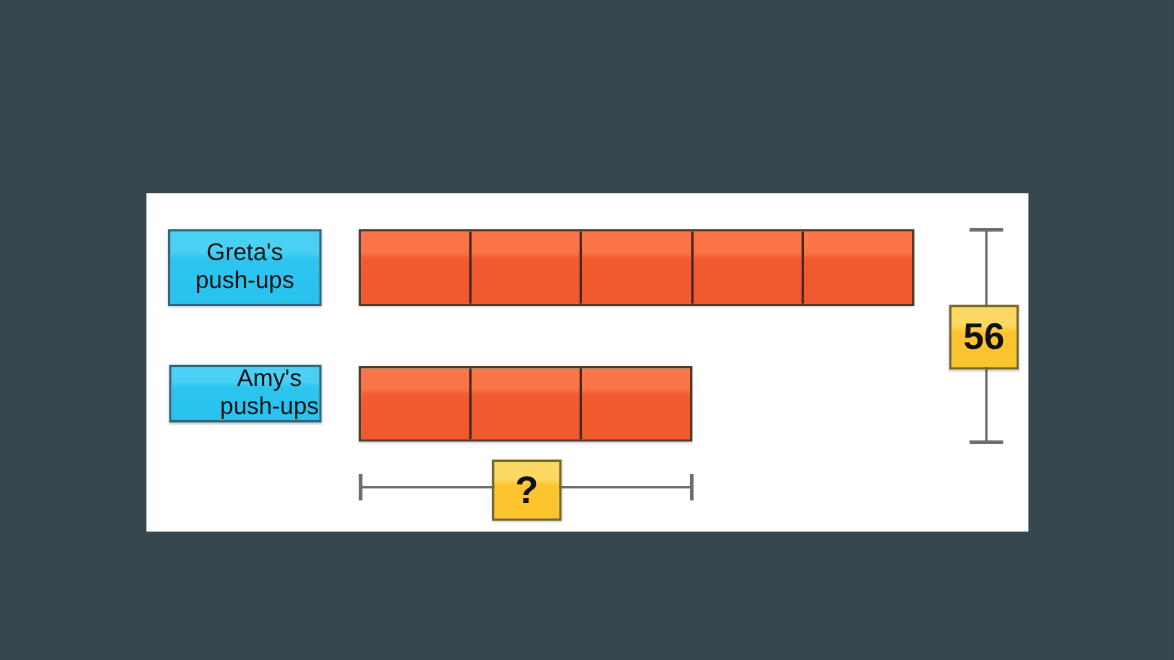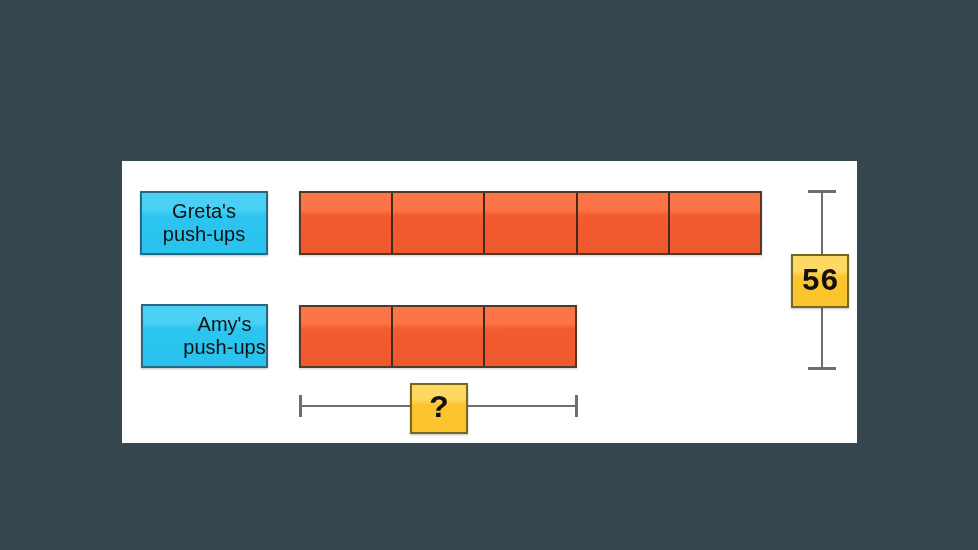--- a/index.html
+++ b/index.html
@@ -25,21 +25,21 @@
     background: linear-gradient(180deg, #49d0f4 0%, #49d0f4 28%, #2bc5f0 38%, #29c2ee 100%);
     border: 2px solid #2a687f;
     box-sizing: border-box;
     display: flex; align-items: center; justify-content: center;
     text-align: center;
     font-size: 20px; line-height: 23px; color: #111;
     white-space: pre-line;
     box-shadow: 0 1px 2px rgba(0,0,0,0.25);
   }
   .label-greta { left: 18px; top: 30px; width: 128px; height: 64px; }
-  .label-amy   { left: 19px; top: 143px; width: 127px; height: 64px; padding-left: 40px; }
+  .label-amy   { left: 19px; top: 143px; width: 127px; height: 48px; padding-left: 40px; }
 
   
   .bar {
     position: absolute;
     background: linear-gradient(180deg, #fb7549 0%, #fb7549 28%, #f25a30 38%, #f0582e 100%);
     border: 2px solid #503a28;
     box-sizing: border-box;
     display: flex;
     box-shadow: 0 1px 2px rgba(0,0,0,0.2);
   }
@@ -60,21 +60,20 @@
   
   .callout {
     position: absolute;
     background: linear-gradient(180deg, #fdd863 0%, #fdd863 30%, #fcc530 42%, #fbc32c 100%);
     border: 2px solid #77681f;
     box-sizing: border-box;
     display: flex; align-items: center; justify-content: center;
     font-weight: bold; color: #111;
     z-index: 3;
     box-shadow: 0 1px 2px rgba(0,0,0,0.25);
-    font-family: Liberation Mono, monospace;
   }
   .callout-total   { left: 669px; top: 93px;  width: 58px; height: 54px; font-size: 31px; }
   .callout-unknown { left: 288px; top: 222px; width: 58px; height: 51px; font-size: 32px; }
 </style>
 </head>
 <body>
 
 <div class="stage">
   <div class="panel">
 

